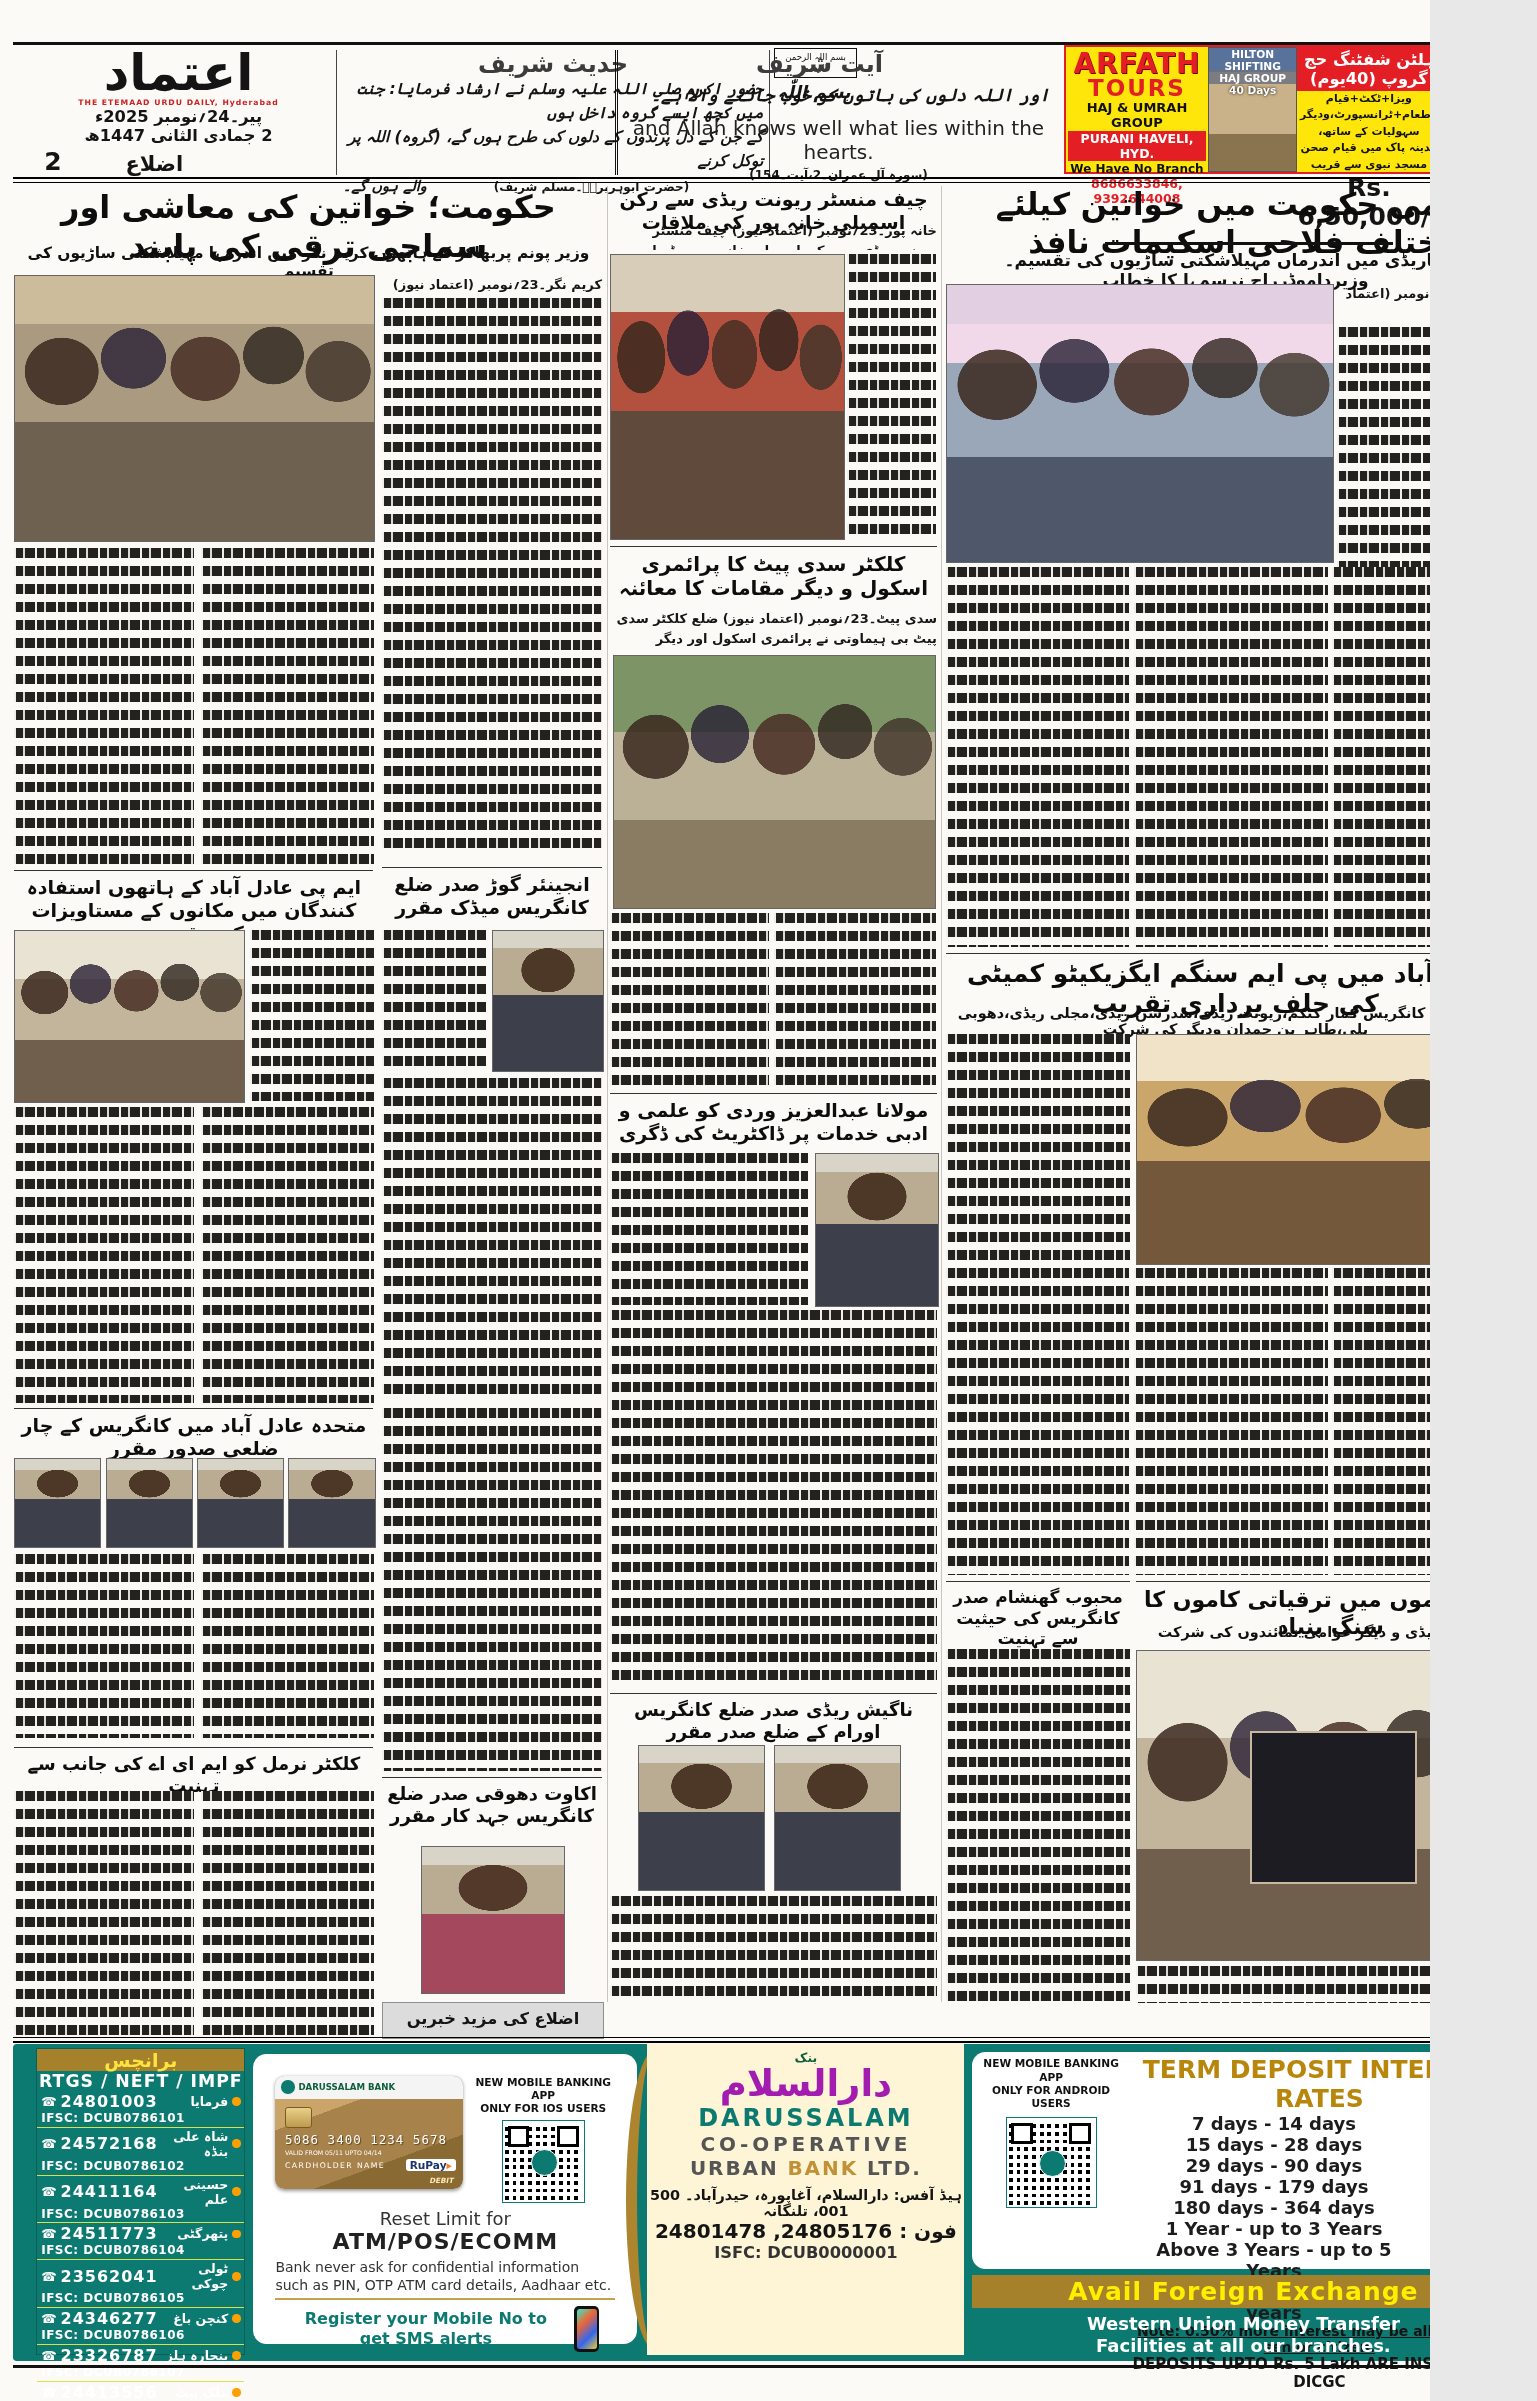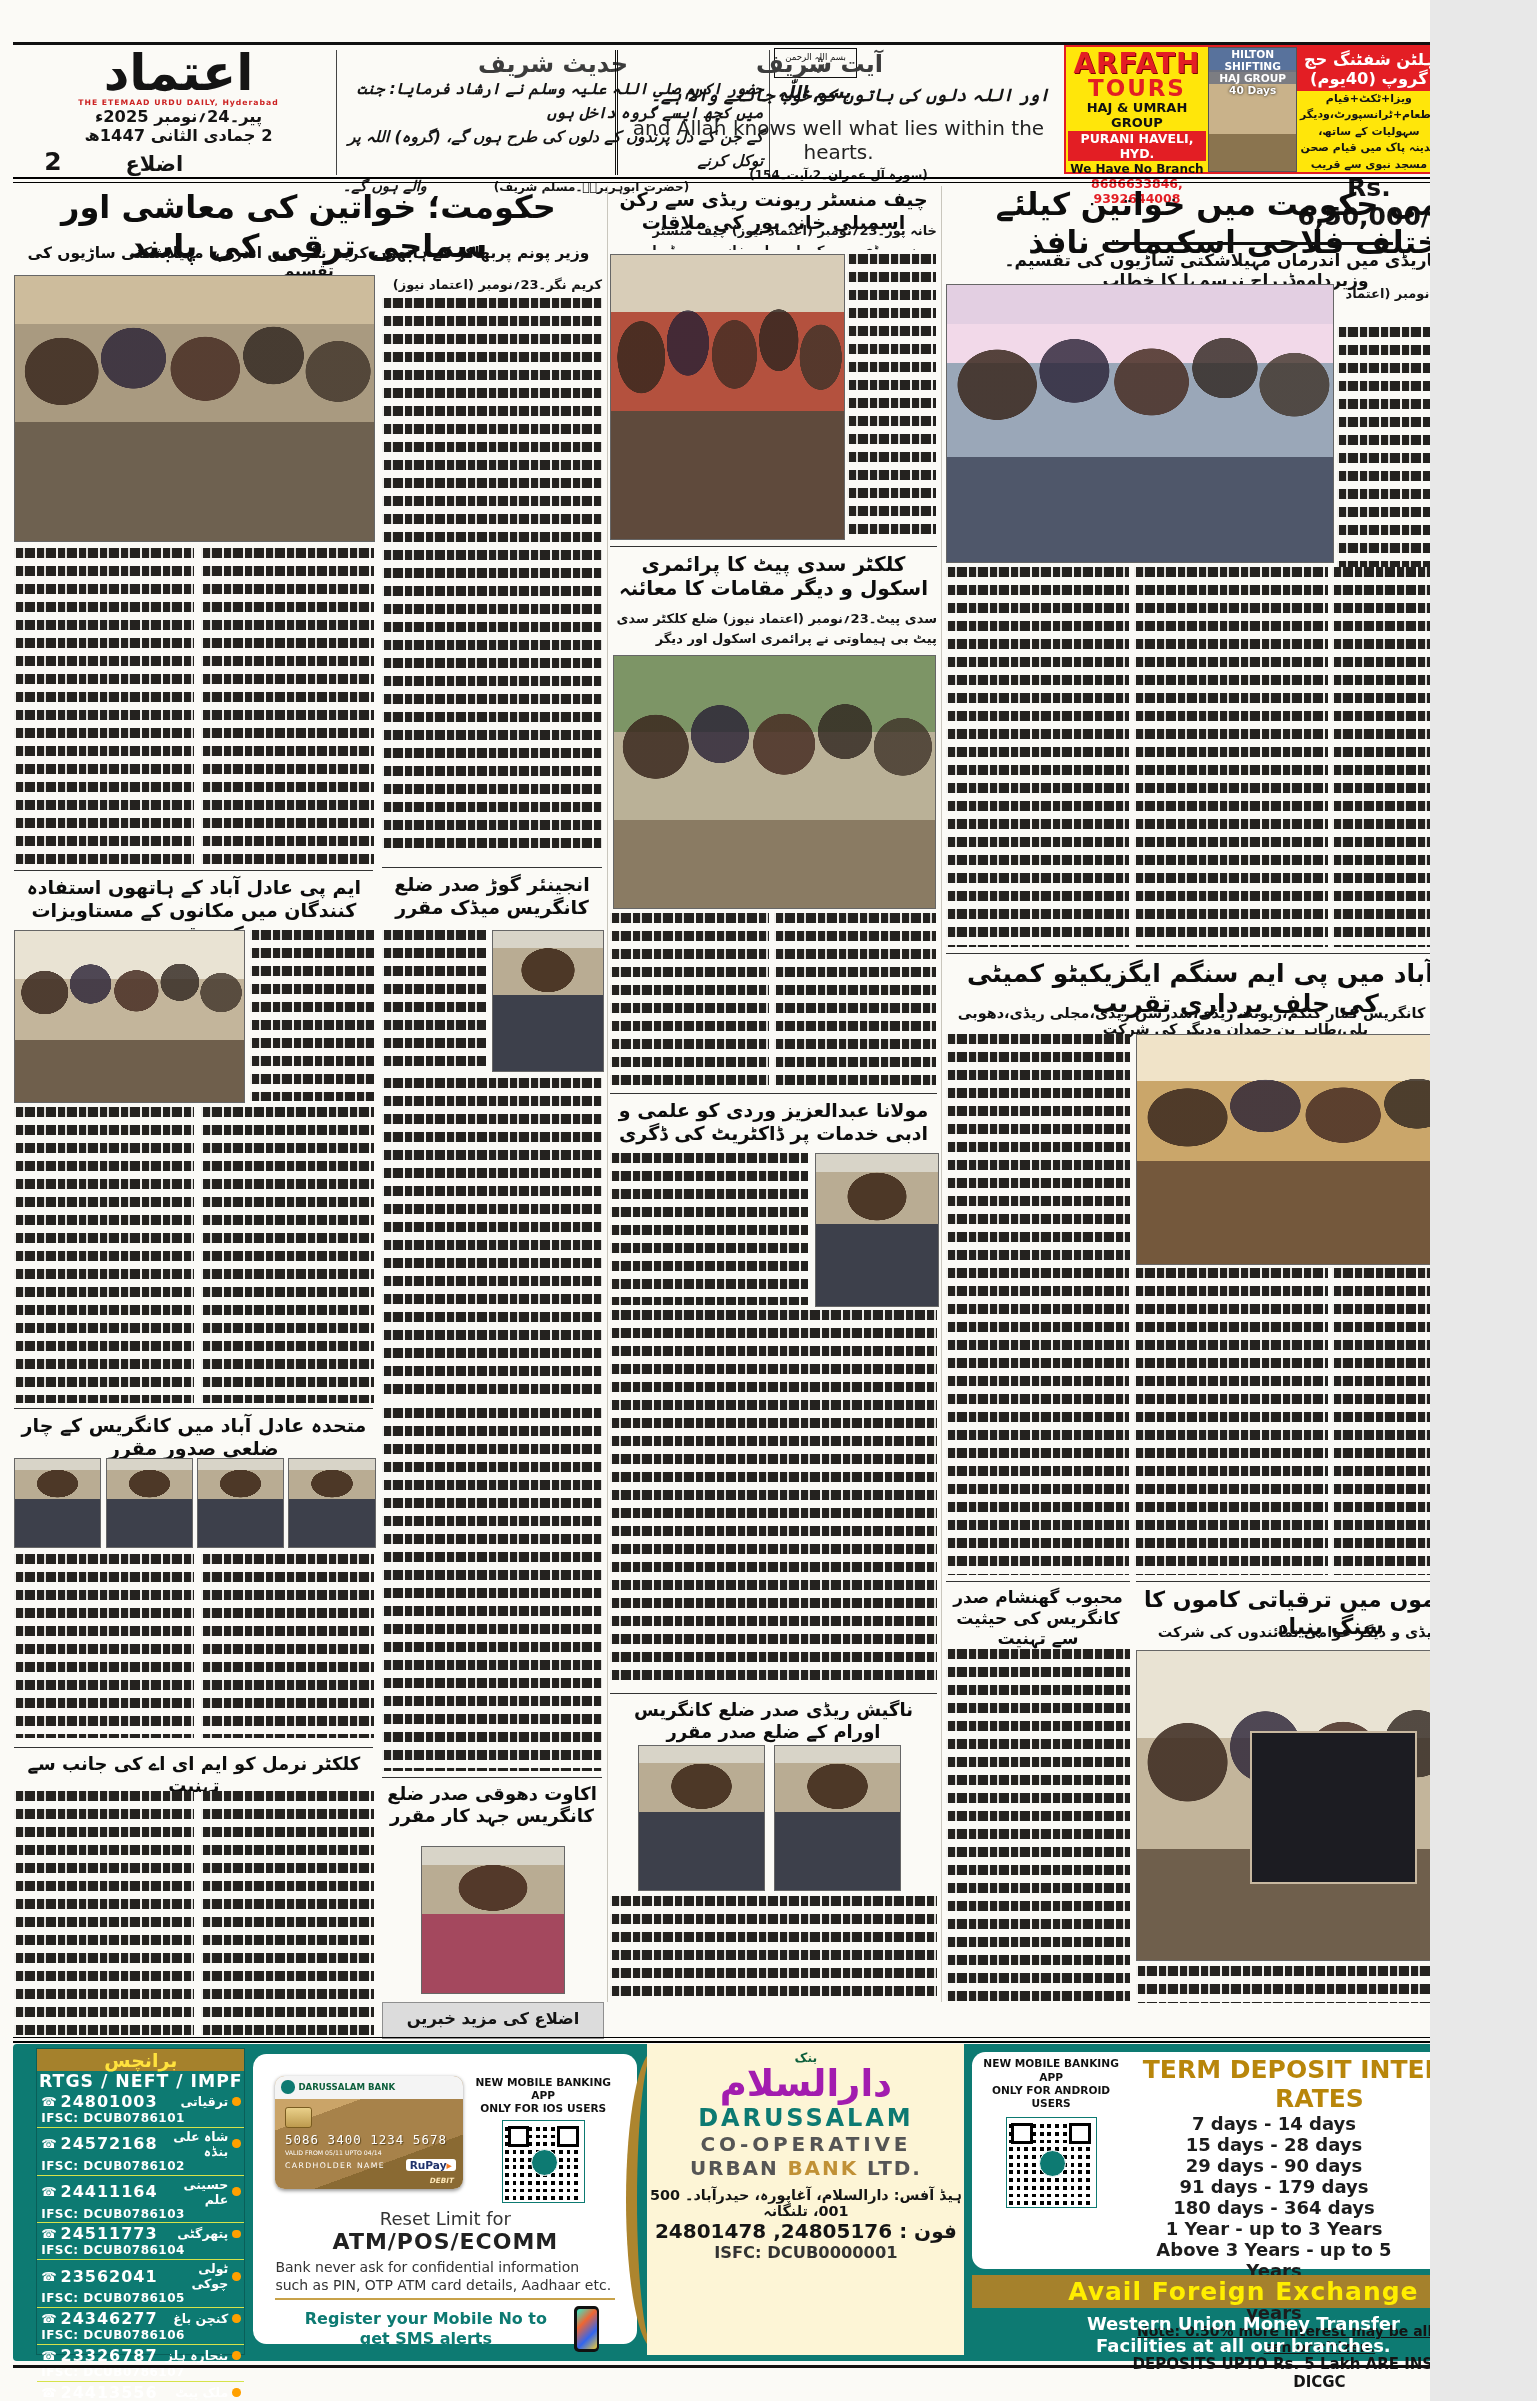--- a/index.html
+++ b/index.html
@@ -295,21 +295,21 @@
   <div class="abs bankad" style="left:13.4px;top:2044px;width:1510px;height:317px;">
 
     <div class="abs br-panel" style="left:23px;top:3.8px;width:209px;height:307px;box-sizing:border-box;">
       <div class="br-head">برانچس</div>
       <div class="br-serv">RTGS / NEFT / IMPF</div>
 
       <div class="branch">
         <div class="b-top">
             <span class="b-ico">☎</span>
             <span class="b-num">24801003</span>
-            <span class="b-name">ترقیاتی</span>
+            <span class="b-name">فرمایا</span>
             <span class="b-dot"></span>
           </div>
         <div class="b-ifsc">IFSC: DCUB0786101</div>
       </div>
       <div class="branch">
         <div class="b-top">
             <span class="b-ico">☎</span>
             <span class="b-num">24572168</span>
             <span class="b-name">شاہ علی بنڈہ</span>
             <span class="b-dot"></span>

